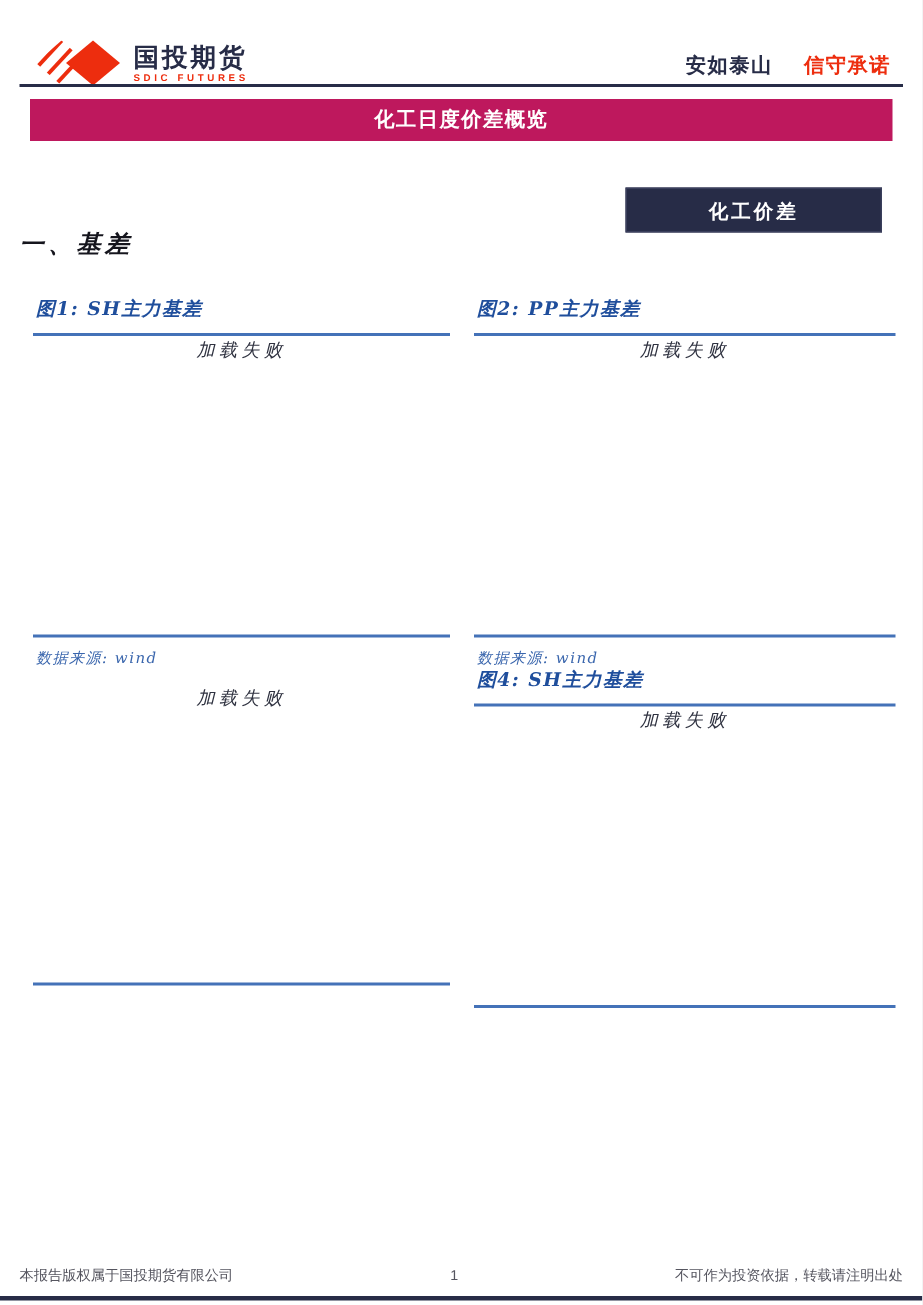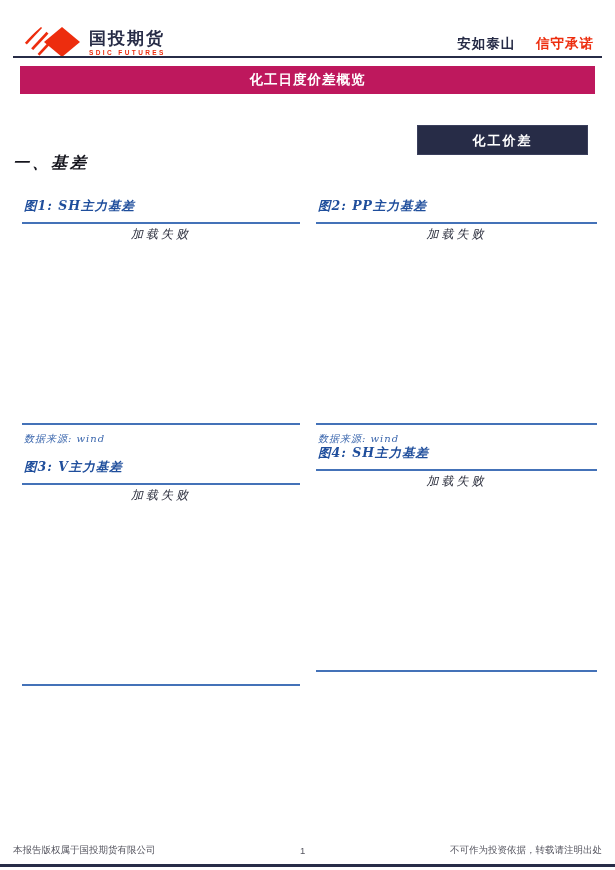--- a/index.html
+++ b/index.html
@@ -124,21 +124,20 @@
 
   <section class="figure p2">
     <div class="fig-title">图2: PP主力基差</div>
     <div class="fig-body">
       <span class="fig-error">加载失败</span>
     </div>
     <div class="fig-source">数据来源: wind</div>
   </section>
 
   <section class="figure p3">
-    <div class="fig-title">图3: V主力基差</div>
     <div class="fig-body">
       <span class="fig-error">加载失败</span>
     </div>
   </section>
 
   <section class="figure p4">
     <div class="fig-title">图4: SH主力基差</div>
     <div class="fig-body">
       <span class="fig-error">加载失败</span>
     </div>

